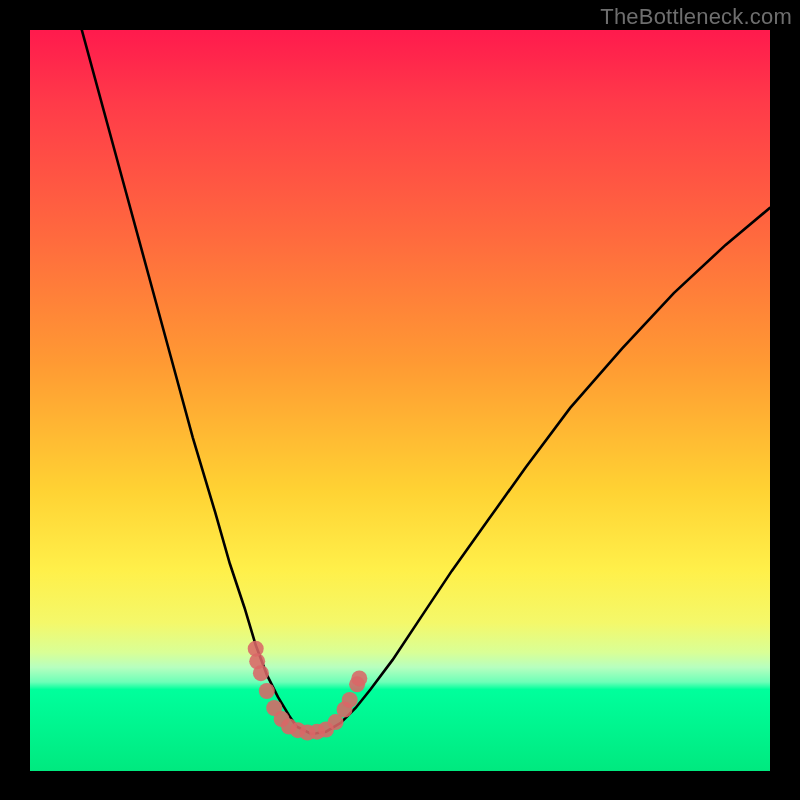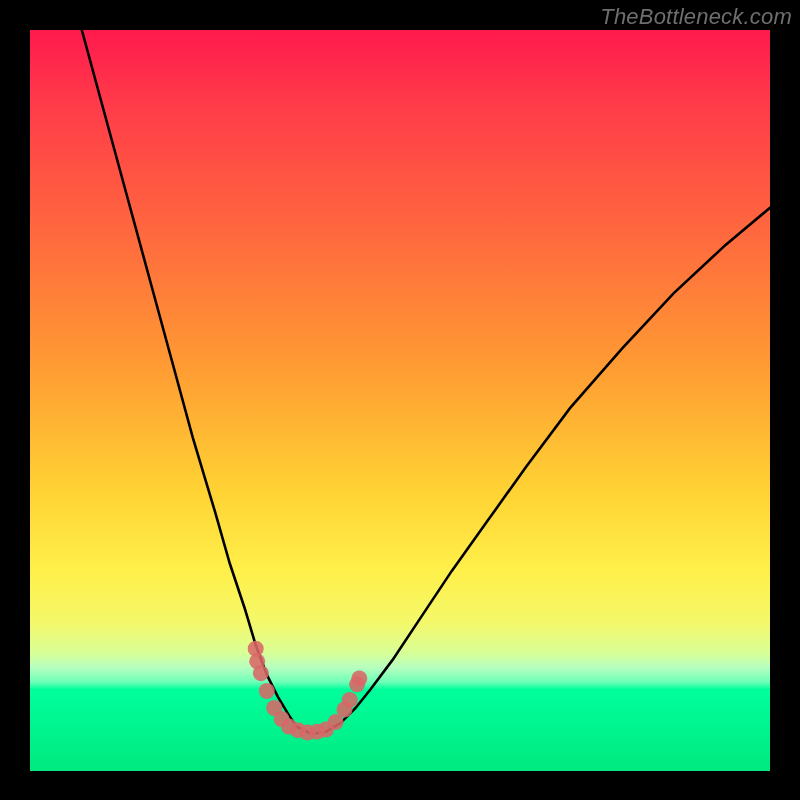--- a/index.html
+++ b/index.html
@@ -9,21 +9,20 @@
     height: 800px;
     background: #000;
     font-family: Arial, Helvetica, sans-serif;
     overflow: hidden;
   }
   .frame {
     position: absolute;
     left: 0; top: 0;
     width: 800px; height: 800px;
     background: #000;
-    font-style: italic;
   }
   .plot {
     position: absolute;
     left: 30px;
     top: 30px;
     width: 740px;
     height: 741px;
     
     background: linear-gradient(to bottom,
       #ff1a4d 0%,

